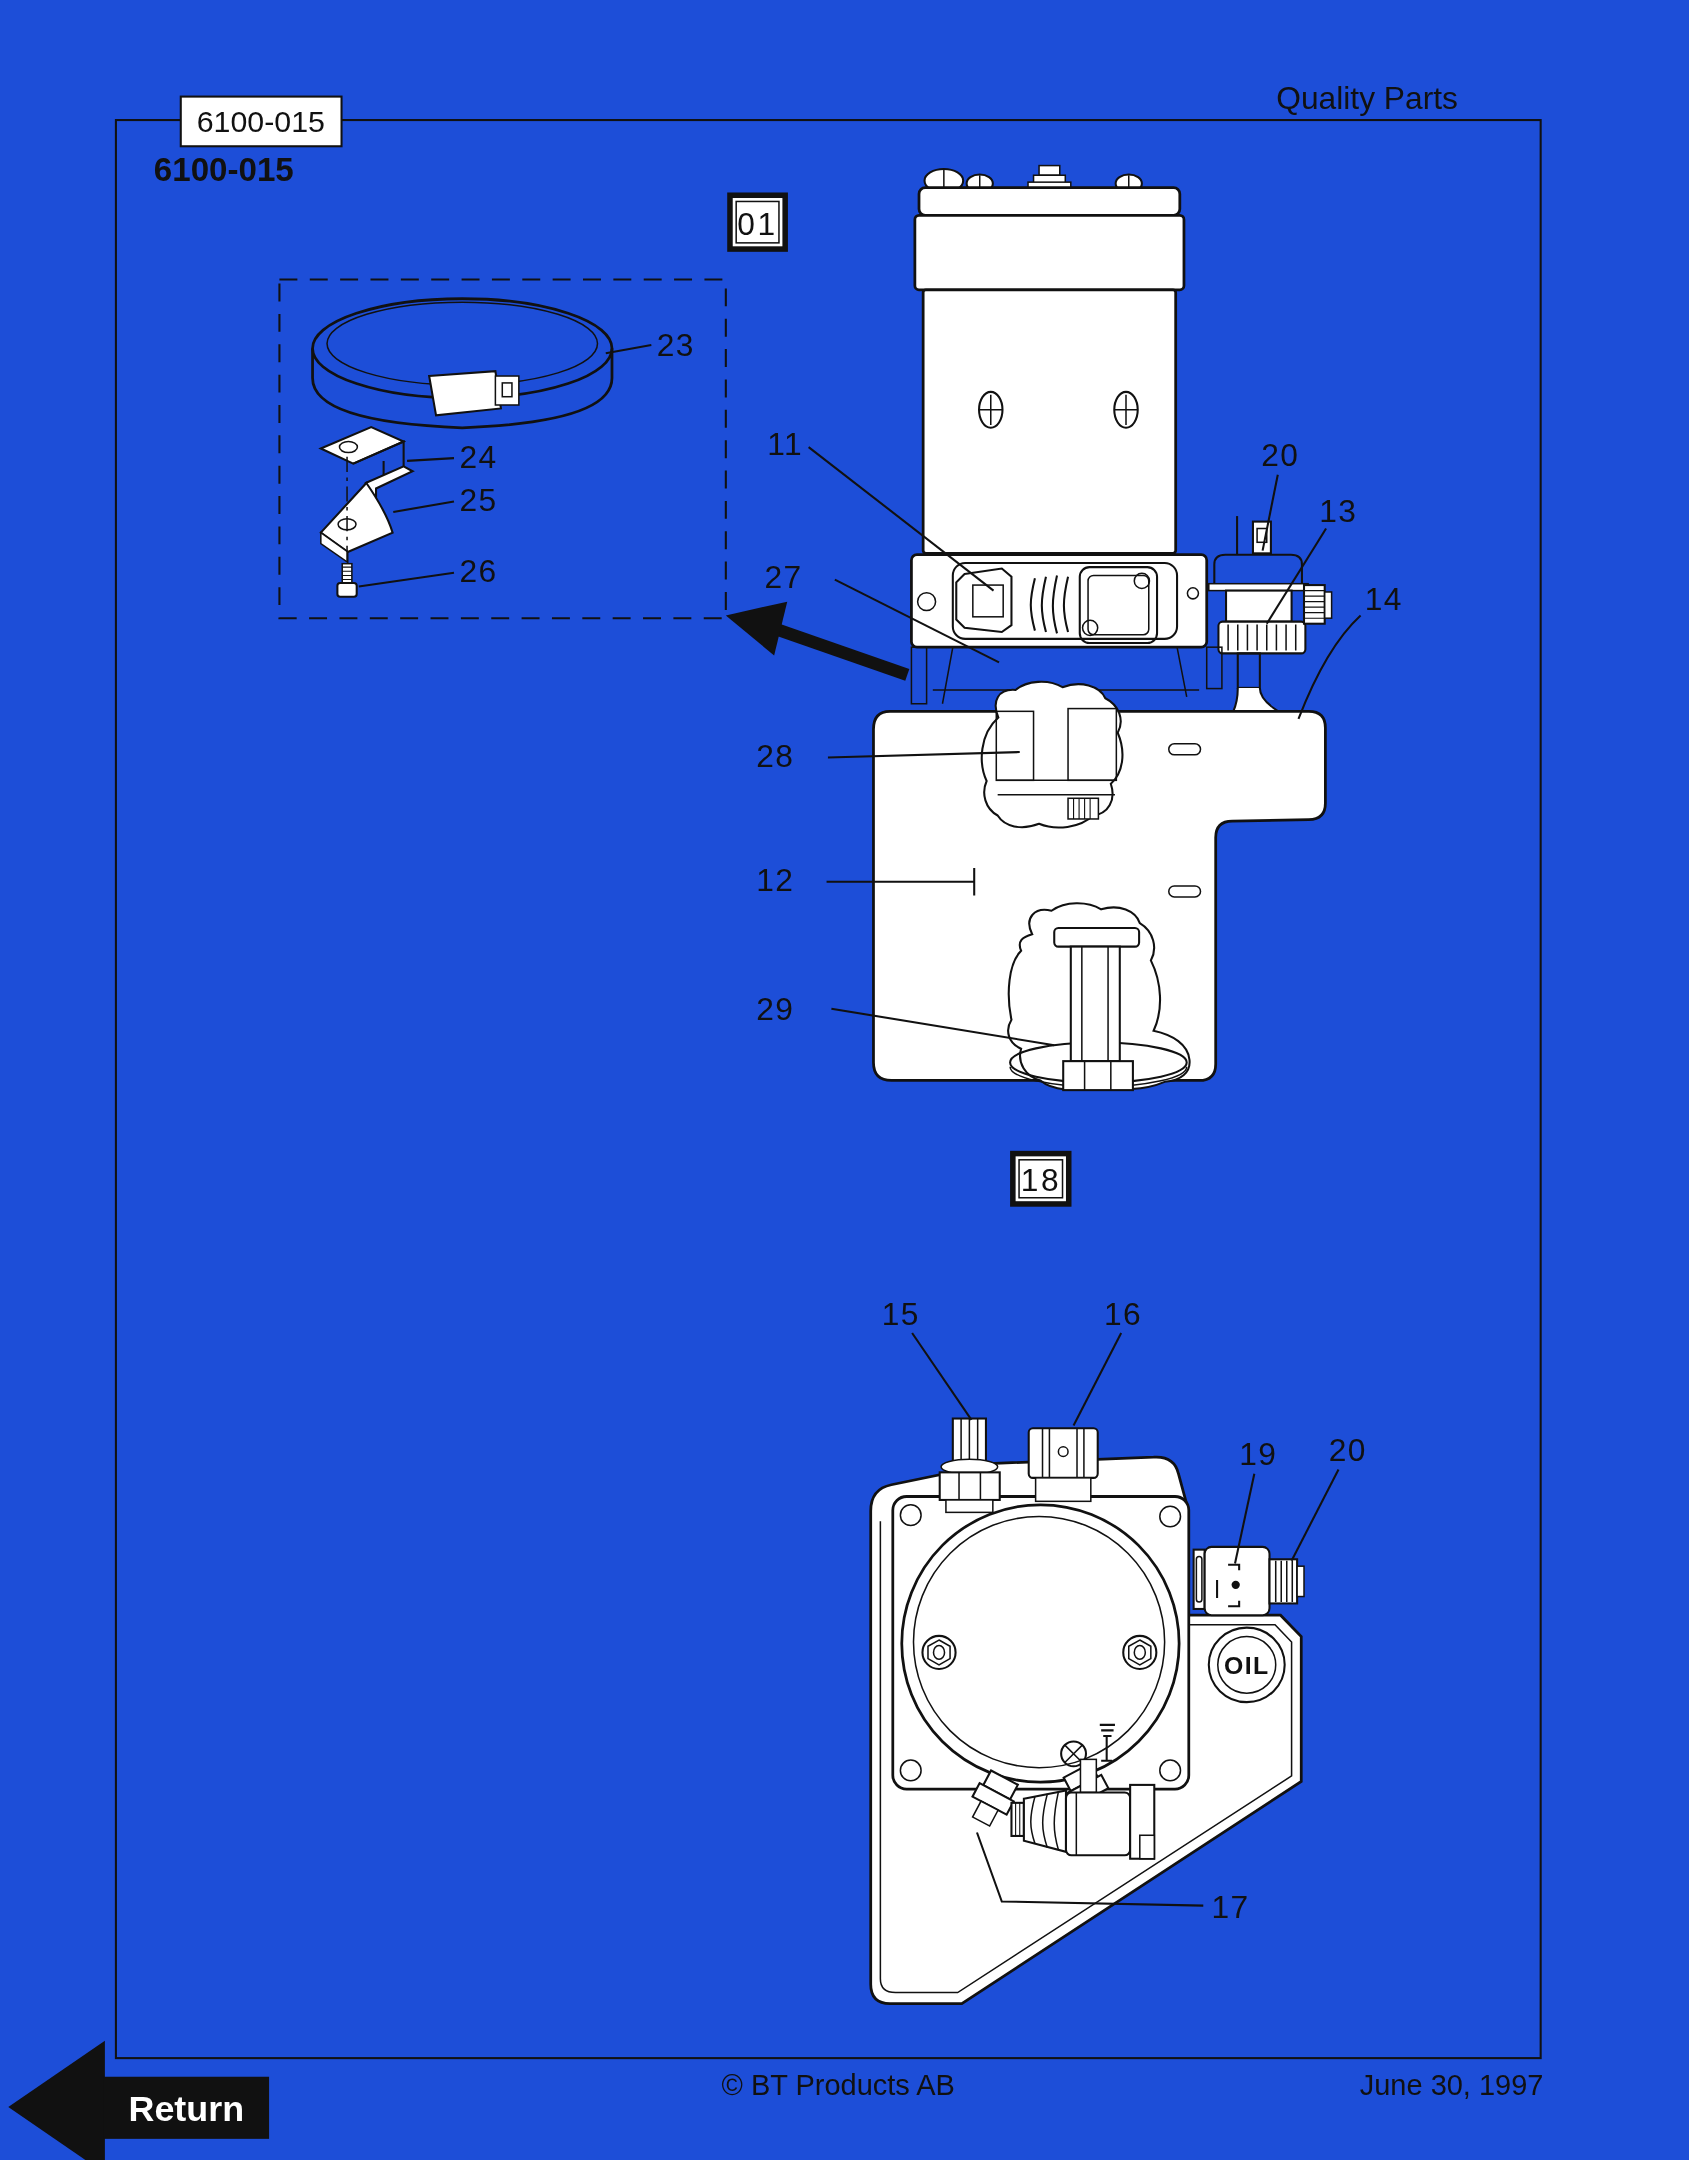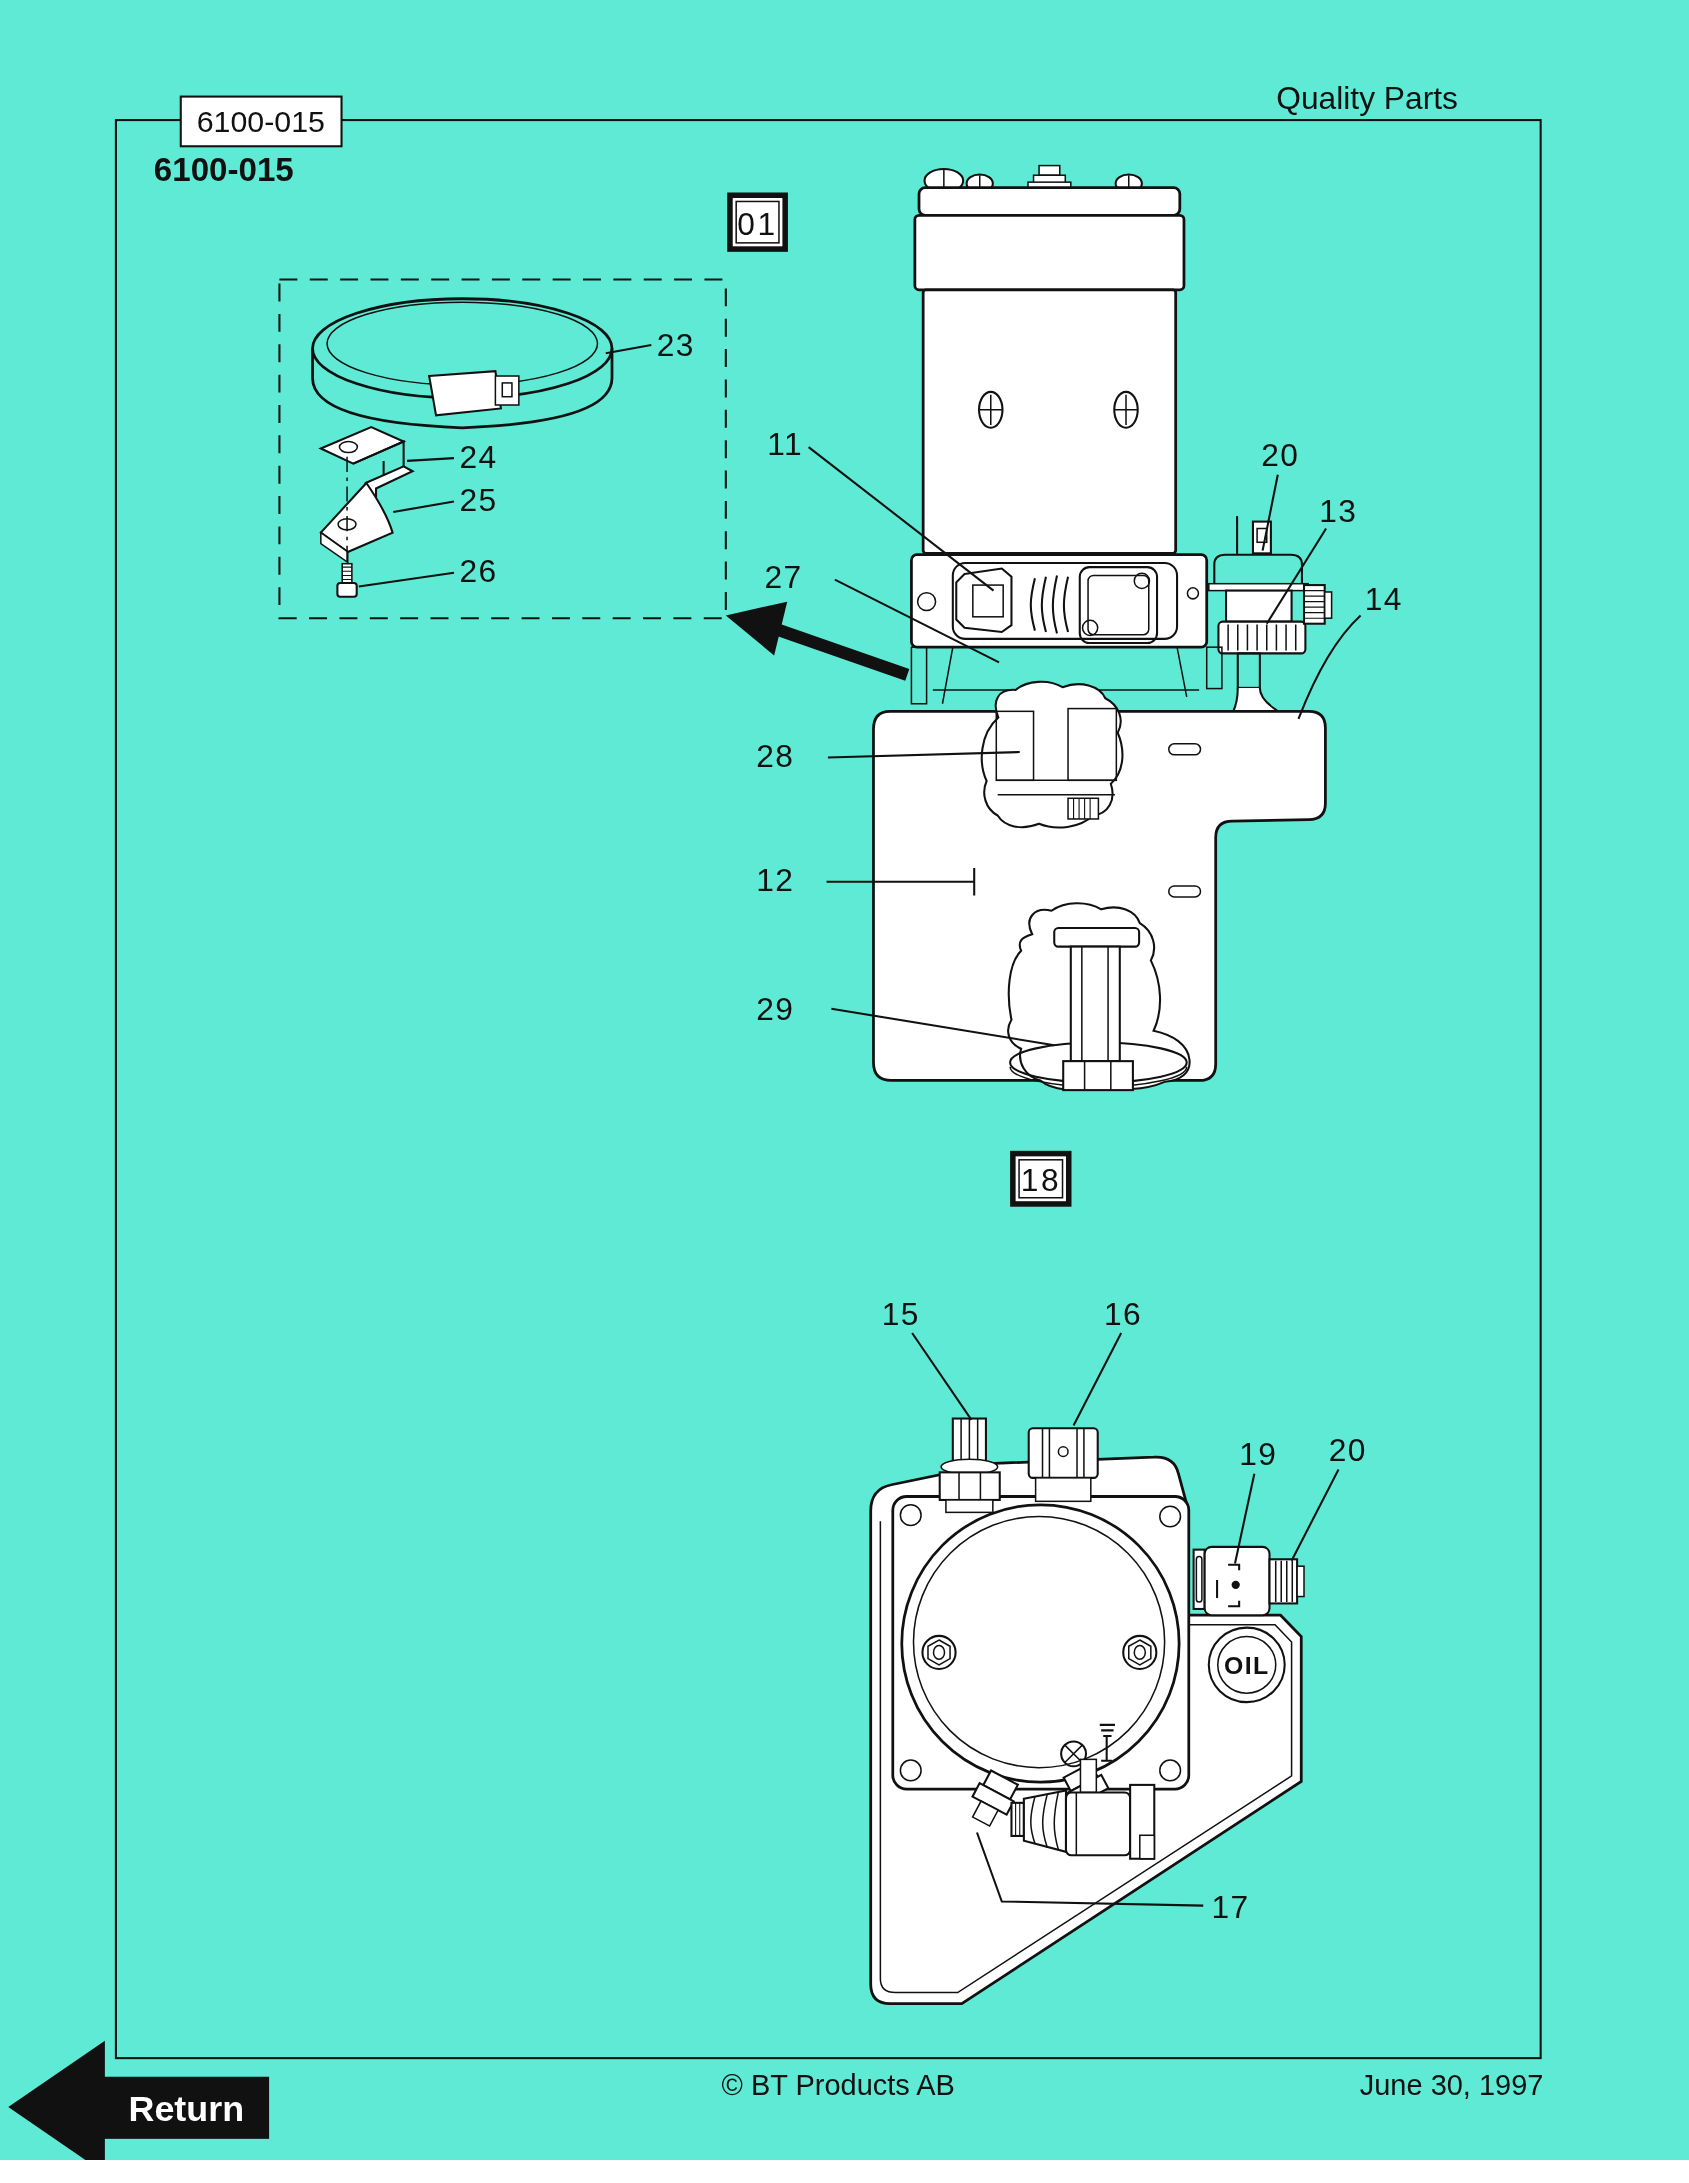--- a/index.html
+++ b/index.html
@@ -1,16 +1,16 @@
 <!DOCTYPE html>
 <html style="font-size:11px"><head>
 <meta charset="utf-8">
 <style>
   html,body{margin:0;padding:0;background:#ffffff;}
-  .page{position:relative;width:1689px;height:2160px;background:#5eead4;overflow:hidden;
+  .page{position:relative;width:1689px;height:2160px;background:#1d4ed8;overflow:hidden;
         font-family:"Liberation Sans",sans-serif;}
   svg{position:absolute;left:0;top:0;}
   text{fill:#111;}
   .callout{font-size:46px;letter-spacing:2px;}
   .refnum{font-size:46px;letter-spacing:4px;}
   .hdr{font-size:46px;}
   .hdr-bold{font-size:48px;font-weight:bold;}
   .boxcode{font-size:44px;}
   .ftr{font-size:42px;}
   .oil{font-size:36px;font-weight:bold;letter-spacing:2px;}

